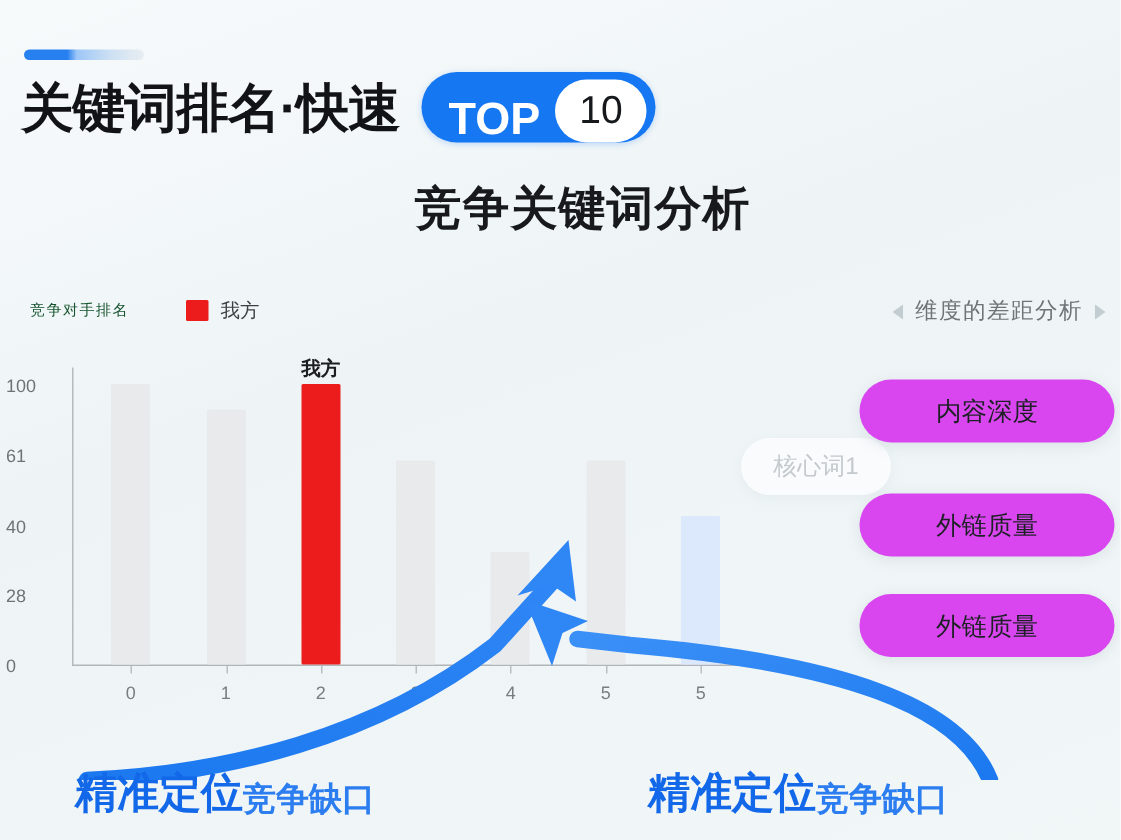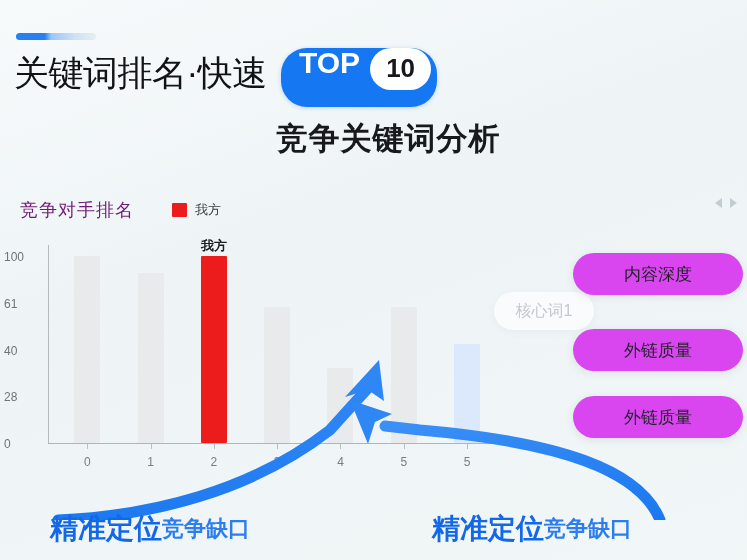--- a/index.html
+++ b/index.html
@@ -29,53 +29,53 @@
   
   #headline-row {
     position: absolute;
     left: 14px; top: 44px;
     height: 56px;
     display: flex;
     align-items: center;
   }
   #headline-text {
     font-size: 35px;
-    font-weight: 400;
+    font-weight: 700;
     color: #121316;
     letter-spacing: -0.5px;
     line-height: 1;
     white-space: nowrap;
     position: relative;
     z-index: 2;
   }
   #top-badge {
     position: absolute;
     left: 281px; top: 48px;
-    height: 59px;
-    display: flex;
-    align-items: flex-start;
+    height: 47px;
+    display: flex;
+    align-items: flex-end;
     background: #1677f2;
     border-radius: 26px;
     padding: 0 6px 0 18px;
     z-index: 1;
     box-shadow: 0 1px 4px rgba(22,119,242,0.25);
   }
   #top-badge-label {
     color: #ffffff;
     font-size: 30px;
     font-weight: 700;
     letter-spacing: 0px;
     line-height: 1;
     padding-right: 10px;
   }
   #top-badge-count {
     background: #ffffff;
     color: #16181c;
     font-size: 26px;
-    font-weight: 700;
+    font-weight: 400;
     line-height: 1;
     border-radius: 22px;
     padding: 7px 16px 9px 16px;
     min-width: 56px;
     text-align: center;
   }
 
   
   #page-subtitle {
     position: absolute;
@@ -90,22 +90,22 @@
 
   
   #chart-header {
     position: absolute;
     left: 20px; top: 198px;
     display: flex;
     align-items: center;
     gap: 38px;
   }
   #chart-header-title {
-    font-size: 18px;
-    color: #701a75;
+    font-size: 10px;
+    color: #14532d;
     letter-spacing: 1px;
   }
   #chart-legend {
     display: flex;
     align-items: center;
     gap: 8px;
   }
   #legend-swatch {
     width: 15px; height: 14px;
     background: #ec1c1c;
@@ -250,21 +250,21 @@
     font-size: 16px;
     color: #c3c9cd;
     box-shadow: 0 2px 8px rgba(130,150,165,0.09);
   }
 
   
   .caption {
     position: absolute;
     bottom: 12px;
     display: flex;
-    align-items: center;
+    align-items: flex-end;
     white-space: nowrap;
   }
   #caption-left { left: 50px; }
   #caption-right { left: 432px; }
   .caption-strong {
     font-size: 28px;
     font-weight: 700;
     color: #1268e8;
     letter-spacing: 0px;
   }
@@ -294,20 +294,21 @@
 <div id="chart-header">
   <span id="chart-header-title">竞争对手排名</span>
   <span id="chart-legend">
     <span id="legend-swatch"></span>
     <span id="legend-label">我方</span>
   </span>
 </div>
 
 <div id="right-header">
   <span class="tri" id="right-arrow-left"></span>
+  <span id="right-header-title">维度的差距分析</span>
   <span class="tri" id="right-arrow-right"></span>
 </div>
 
 <div id="chart-area">
   <div id="y-axis-labels">
       <div class="y-tick" style="top: 12px;">100</div>
       <div class="y-tick" style="top: 58.75px;">61</div>
       <div class="y-tick" style="top: 105.5px;">40</div>
       <div class="y-tick" style="top: 152.25px;">28</div>
       <div class="y-tick" style="top: 199px;">0</div>

